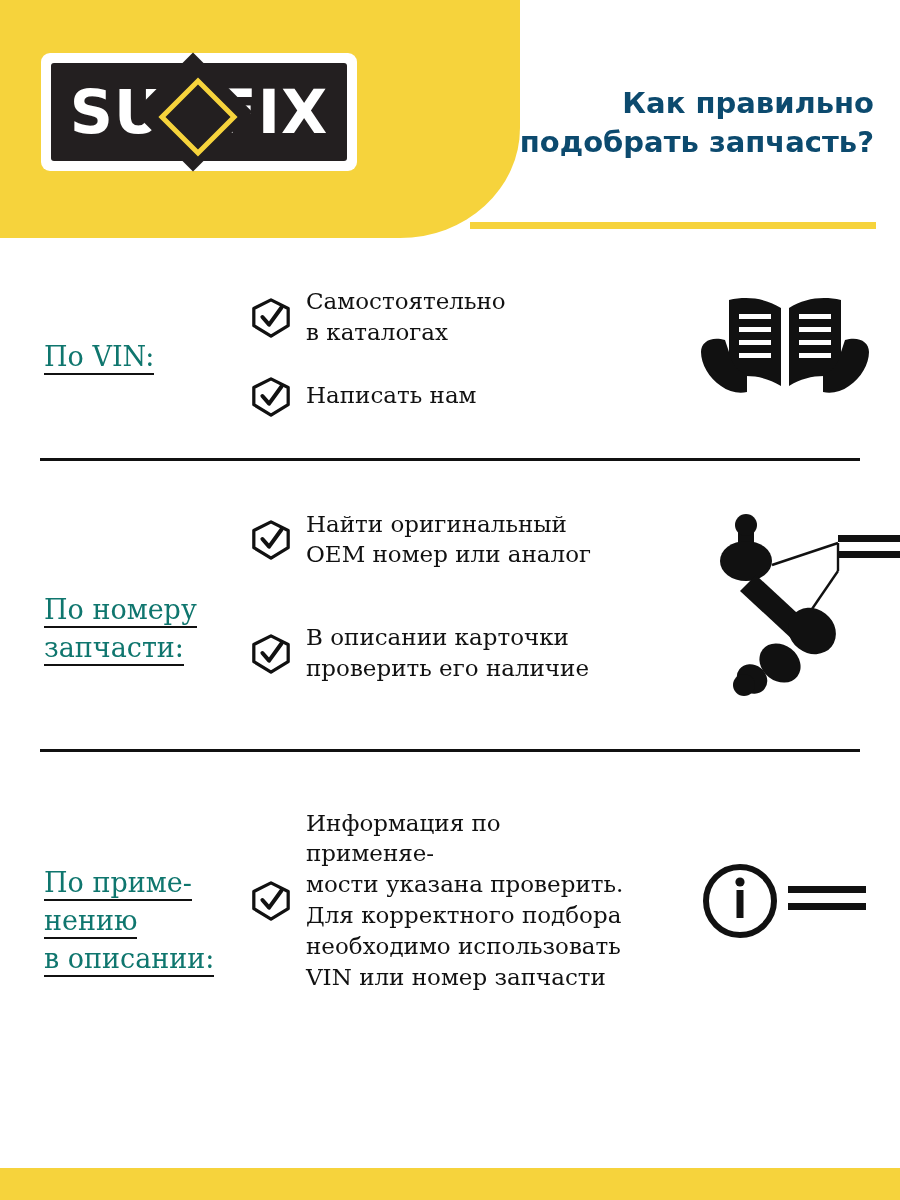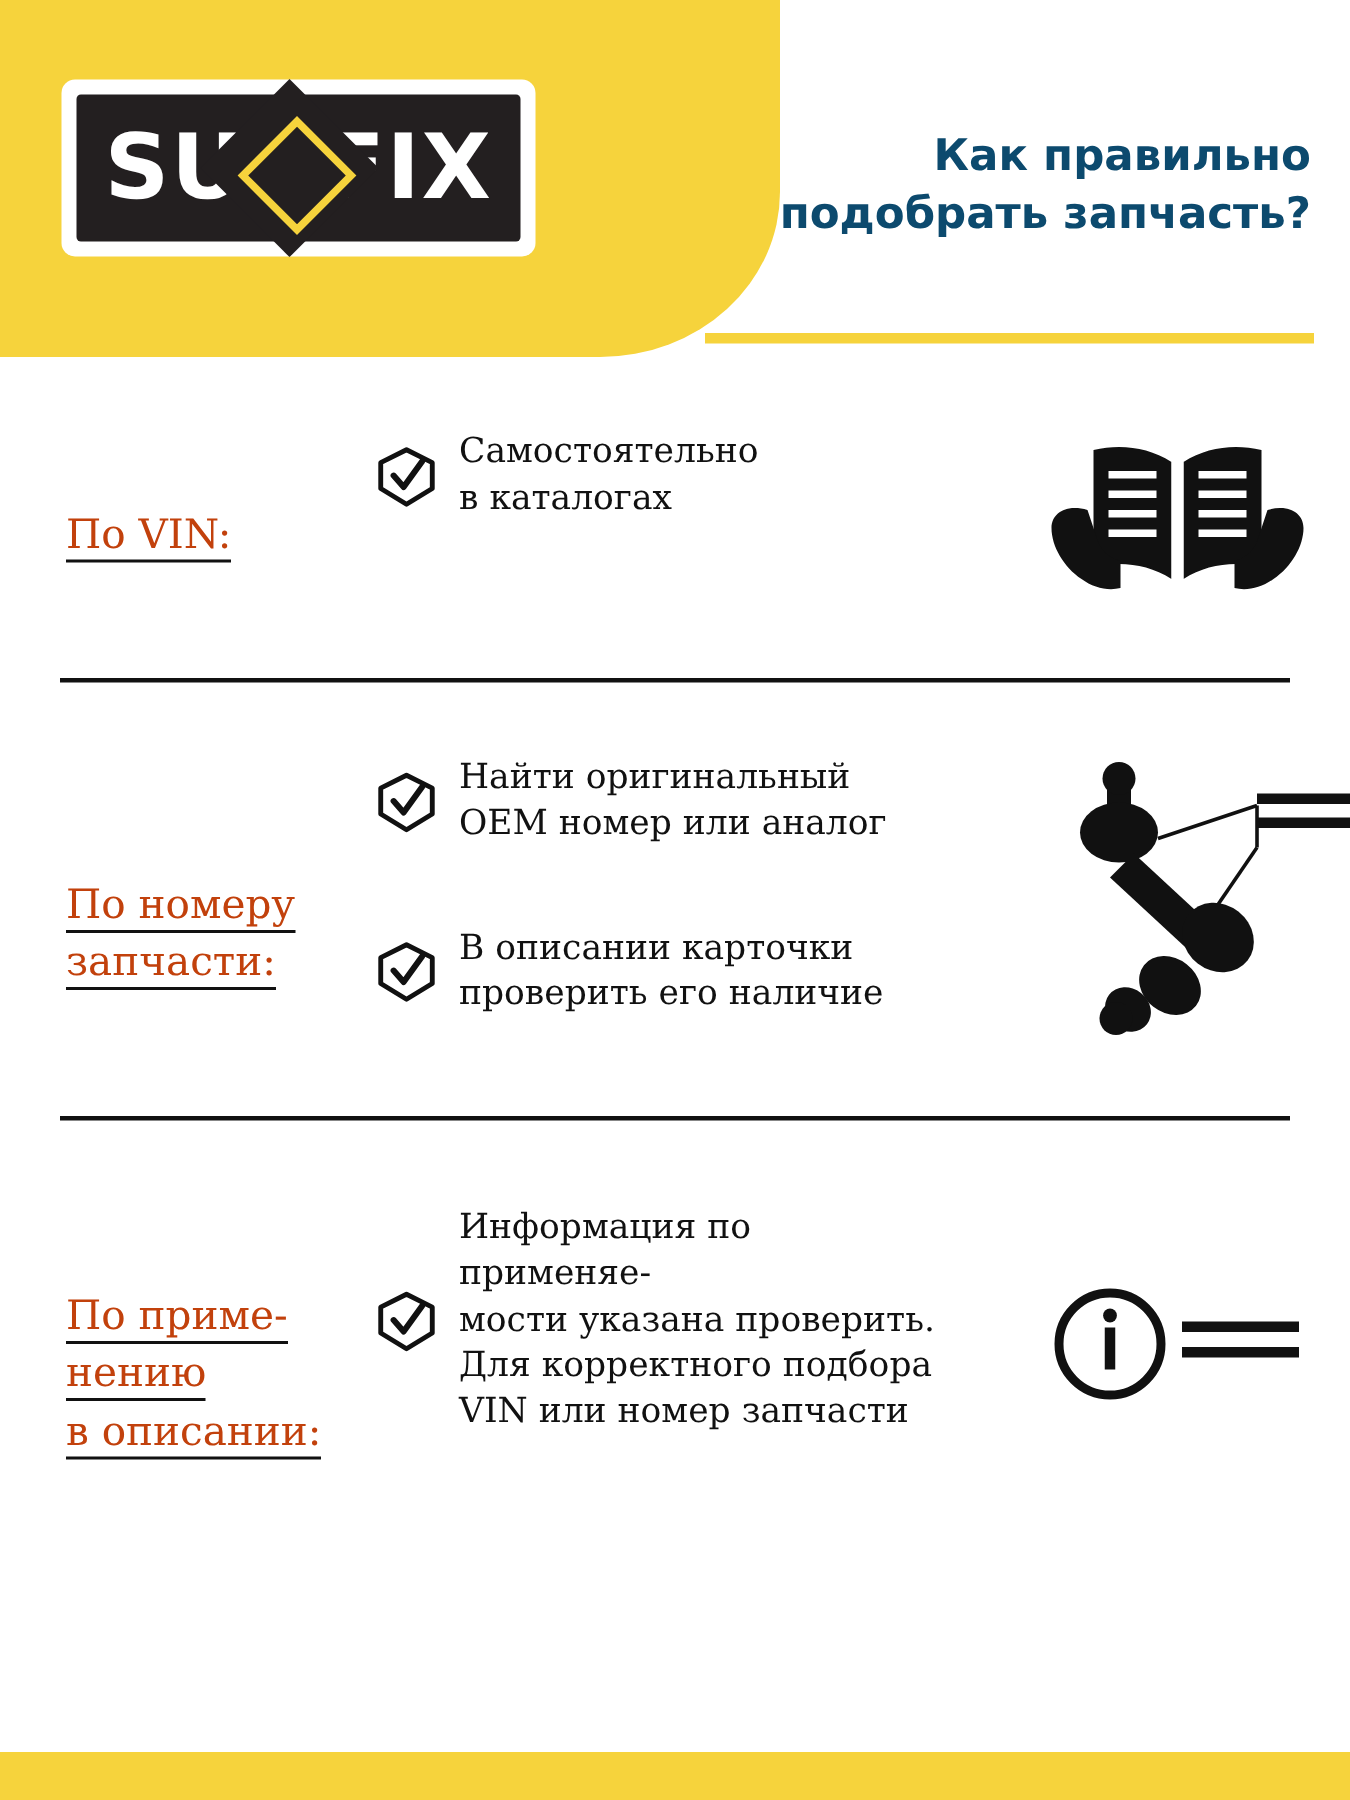--- a/index.html
+++ b/index.html
@@ -132,21 +132,21 @@
     margin: 0 auto;
   }
 
   .sec-label {
     width: 250px;
     padding-left: 44px;
     box-sizing: border-box;
     font-family: "DejaVu Serif", serif;
     font-size: 27px;
     line-height: 1.42;
-    color: #c2410c;
+    color: #0f766e;
   }
   .sec-label span {
     border-bottom: 2px solid #111111;
     padding-bottom: 1px;
     display: inline;
   }
 
   .sec-items {
     flex: 1;
     padding-top: 4px;
@@ -241,20 +241,31 @@
             <path d="M22 3 L40 12 L40 30 L22 41 L4 30 L4 12 Z" fill="none" stroke="#111111" stroke-width="3.4" stroke-linejoin="round"></path>
             <path d="M13 21 L20 29 L33 11" fill="none" stroke="#111111" stroke-width="4.2" stroke-linecap="round" stroke-linejoin="round"></path>
           </svg>
         </span>
         <div class="item-text">
           <div>Самостоятельно</div>
           <div>в каталогах</div>
         </div>
       </div>
 
+      <div class="item">
+        <span class="check">
+          <svg viewBox="0 0 44 44" width="42" height="42" aria-hidden="true">
+            <path d="M22 3 L40 12 L40 30 L22 41 L4 30 L4 12 Z" fill="none" stroke="#111111" stroke-width="3.4" stroke-linejoin="round"></path>
+            <path d="M13 21 L20 29 L33 11" fill="none" stroke="#111111" stroke-width="4.2" stroke-linecap="round" stroke-linejoin="round"></path>
+          </svg>
+        </span>
+        <div class="item-text">
+          <div>Написать нам</div>
+        </div>
+      </div>
     </div>
 
     <div class="sec-art">
       <span>
         <svg viewBox="0 0 180 125" width="180" height="125" aria-hidden="true">
 
           <path d="M86 26 C70 16 52 14 34 18 L34 96 C52 92 70 94 86 104 Z" fill="#111111"></path>
 
           <path d="M94 26 C110 16 128 14 146 18 L146 96 C128 92 110 94 94 104 Z" fill="#111111"></path>
 
@@ -356,20 +367,21 @@
         <span class="check">
           <svg viewBox="0 0 44 44" width="42" height="42" aria-hidden="true">
             <path d="M22 3 L40 12 L40 30 L22 41 L4 30 L4 12 Z" fill="none" stroke="#111111" stroke-width="3.4" stroke-linejoin="round"></path>
             <path d="M13 21 L20 29 L33 11" fill="none" stroke="#111111" stroke-width="4.2" stroke-linecap="round" stroke-linejoin="round"></path>
           </svg>
         </span>
         <div class="item-text">
           <div>Информация по применяе-</div>
           <div>мости указана проверить.</div>
           <div>Для корректного подбора</div>
+          <div>необходимо использовать</div>
           <div>VIN или номер запчасти</div>
         </div>
       </div>
     </div>
 
     <div class="sec-art">
       <span>
         <svg viewBox="0 0 170 90" width="170" height="90" aria-hidden="true">
           <circle cx="40" cy="45" r="34" fill="none" stroke="#111111" stroke-width="6"></circle>
           <circle cx="40" cy="26" r="4.6" fill="#111111"></circle>

